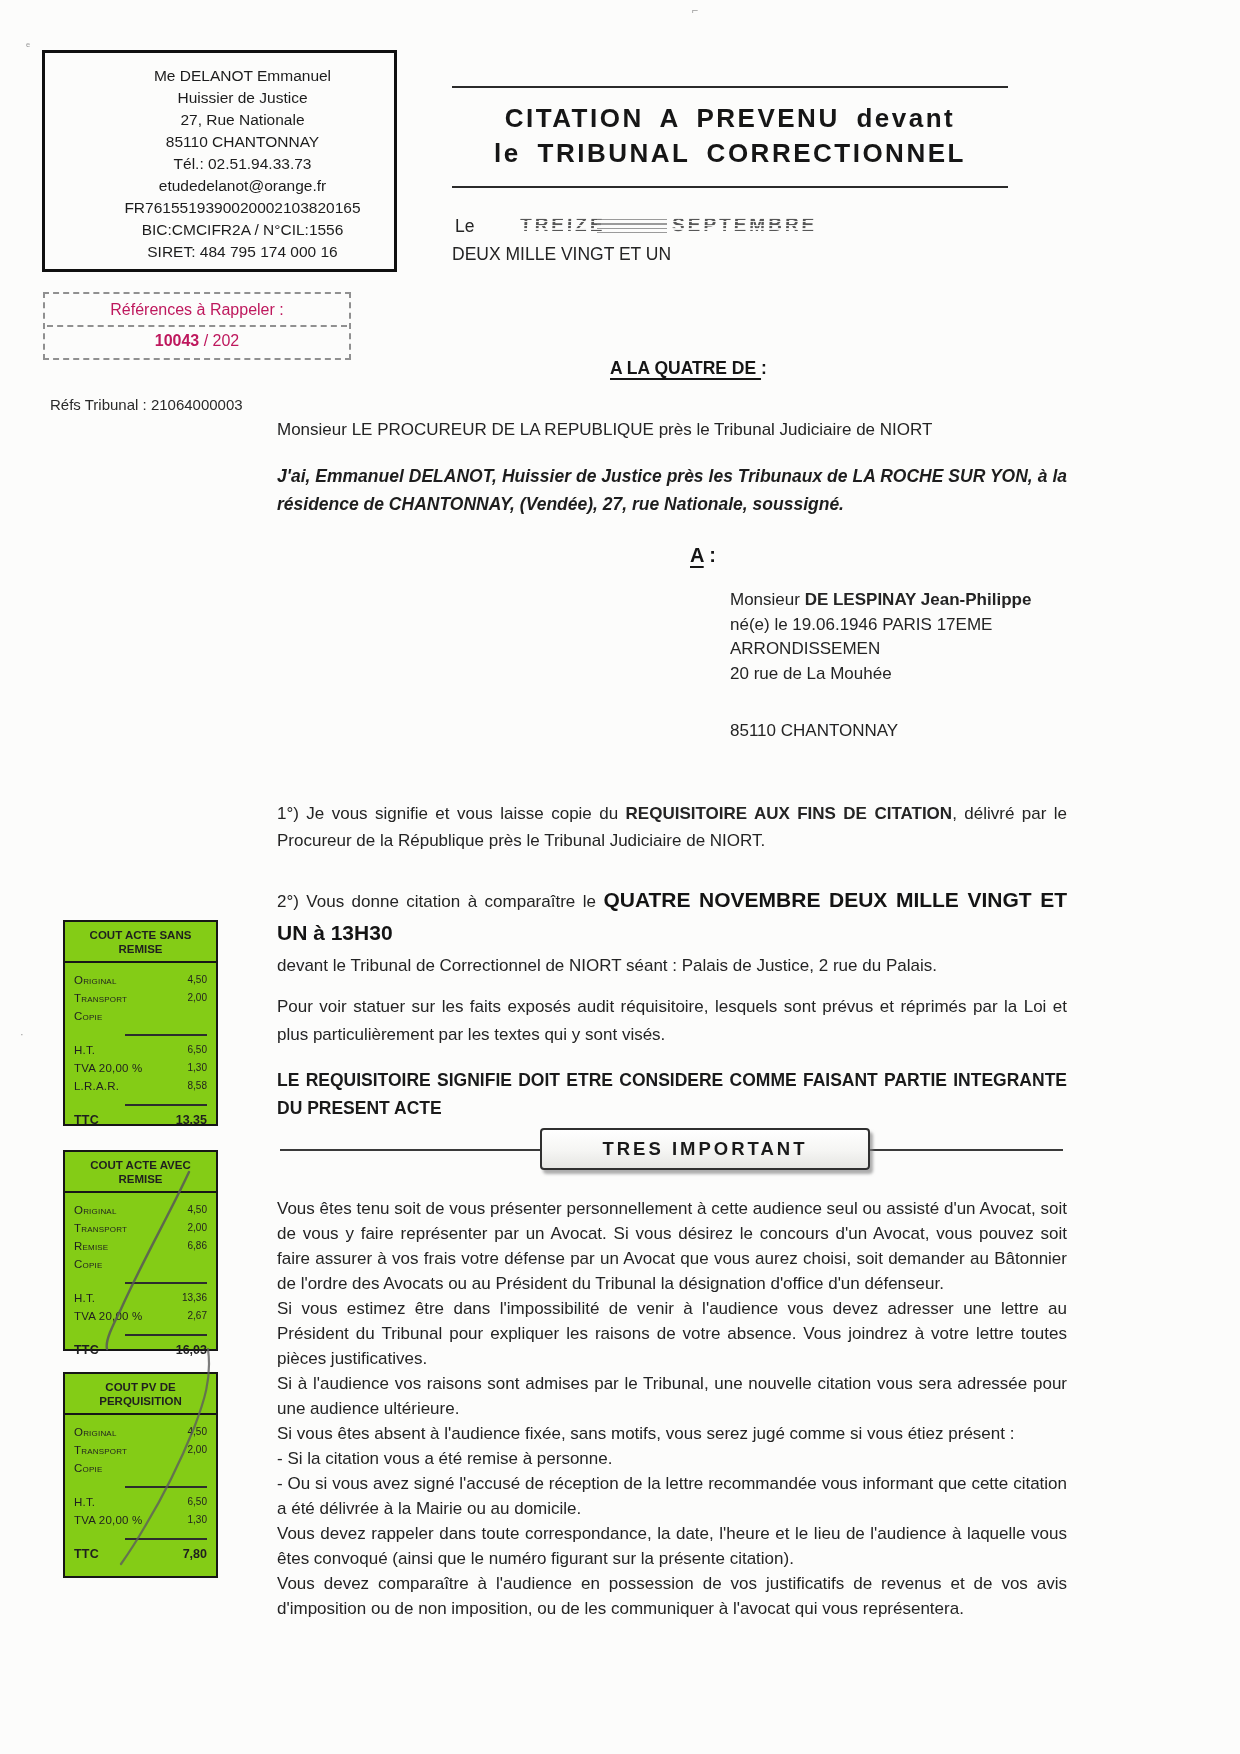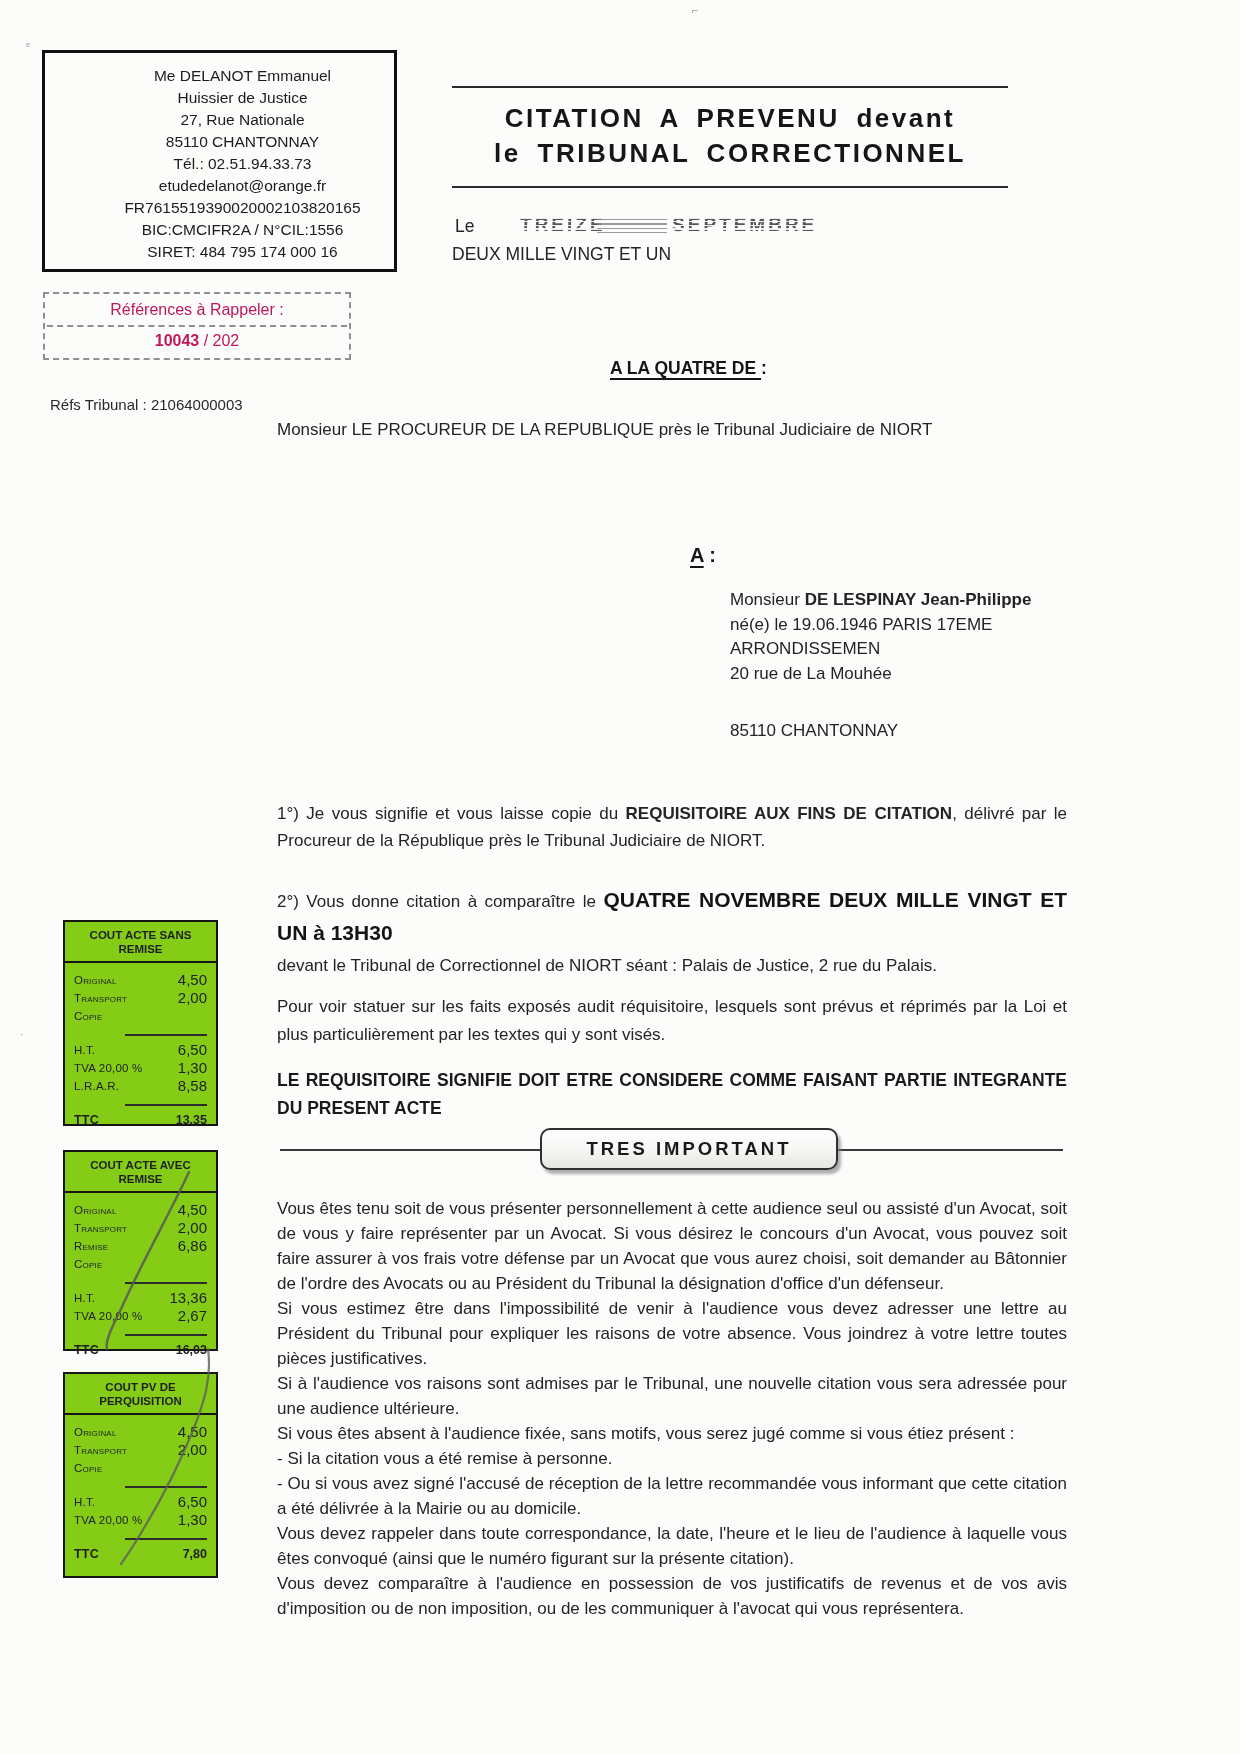--- a/index.html
+++ b/index.html
@@ -76,22 +76,22 @@
 
   .point1{top:800px;line-height:27px;}
   .point2{top:884px;line-height:31px;}
   .big-bold{font-weight:700;font-size:21px;color:#141414;}
   .statuer{top:993px;line-height:27.5px;}
   .integrante{top:1066px;line-height:28px;font-weight:700;font-size:17.5px;color:#1a1a1a;}
 
   
   .banner-line{position:absolute;left:280px;top:1149px;width:783px;border-top:2px solid #3a3a3a;}
   .banner-box{
-    position:absolute;left:540px;top:1128px;width:298px;height:42px;
-    border:2px solid #303030;border-radius:10px;
+    position:absolute;left:540px;top:1128px;width:330px;height:42px;
+    border:2px solid #303030;border-radius:4px;
     background:linear-gradient(180deg,#ffffff 0%,#f5f5f3 55%,#e6e6e3 100%);
     box-shadow:3px 4px 3px rgba(130,130,130,.65);
     display:flex;align-items:center;justify-content:center;
     font-weight:700;font-size:18.5px;letter-spacing:3px;color:#1a1a1a;
   }
 
   .important{top:1196px;line-height:25px;}
   .important p{margin:0;}
 
   
@@ -102,21 +102,21 @@
   .ct1{top:920px;height:206px;}
   .ct2{top:1150px;height:201px;}
   .ct3{top:1372px;height:206px;}
   .ct-title{
     border-bottom:2px solid #161616;text-align:center;
     font-weight:700;font-size:11.5px;line-height:14px;padding:6px 6px 5px;
   }
   .ct-body{padding:8px 9px 6px;}
   .ct-row{display:flex;justify-content:space-between;line-height:18px;min-height:18px;}
   .ct-lbl{font-variant:small-caps;font-size:11.5px;letter-spacing:.2px;}
-  .ct-val{font-size:15px;}
+  .ct-val{font-size:10px;}
   .ct-row.bold .ct-lbl,.ct-row.bold .ct-val{font-weight:700;font-variant:normal;font-size:12.5px;}
   .ct-rule{width:62%;margin:9px 0 5px auto;border-top:2px solid #2d2d2d;}
 
   
   .overlay{position:absolute;left:0;top:0;pointer-events:none;}
   .artifact{position:absolute;color:#9a9a9a;font-size:11px;}
 </style>
 </head>
 <body>
 
@@ -149,20 +149,21 @@
     <div class="ref-label" data-interactable="false">Références à Rappeler :</div>
     <div class="ref-value" data-interactable="false"><b data-interactable="false">10043</b><span data-interactable="false"> / 202</span></div>
   </div>
 
   <div class="tribunal-ref" data-interactable="false">Réfs Tribunal : 21064000003</div>
 
   <div class="requete-heading" data-interactable="false"><span class="u2" data-interactable="false">A LA QUATRE DE </span><span data-interactable="false">:</span></div>
 
   <div class="col procureur" data-interactable="false">Monsieur LE PROCUREUR DE LA REPUBLIQUE près le Tribunal Judiciaire de NIORT</div>
 
+  <div class="col huissier just" data-interactable="false">J'ai, Emmanuel DELANOT, Huissier de Justice près les Tribunaux de LA ROCHE SUR YON, à la résidence de CHANTONNAY, (Vendée), 27, rue Nationale, soussigné.</div>
 
   <div class="a-heading" data-interactable="false"><span class="u2" data-interactable="false">A</span><span data-interactable="false"> :</span></div>
 
   <div class="addressee" data-interactable="false">
     <div data-interactable="false"><span data-interactable="false">Monsieur </span><span class="name" data-interactable="false">DE LESPINAY Jean-Philippe</span></div>
     <div data-interactable="false">
         <div data-interactable="false">né(e) le 19.06.1946 PARIS 17EME</div>
         <div data-interactable="false">ARRONDISSEMEN</div>
         <div data-interactable="false">20 rue de La Mouhée</div>
       </div>

